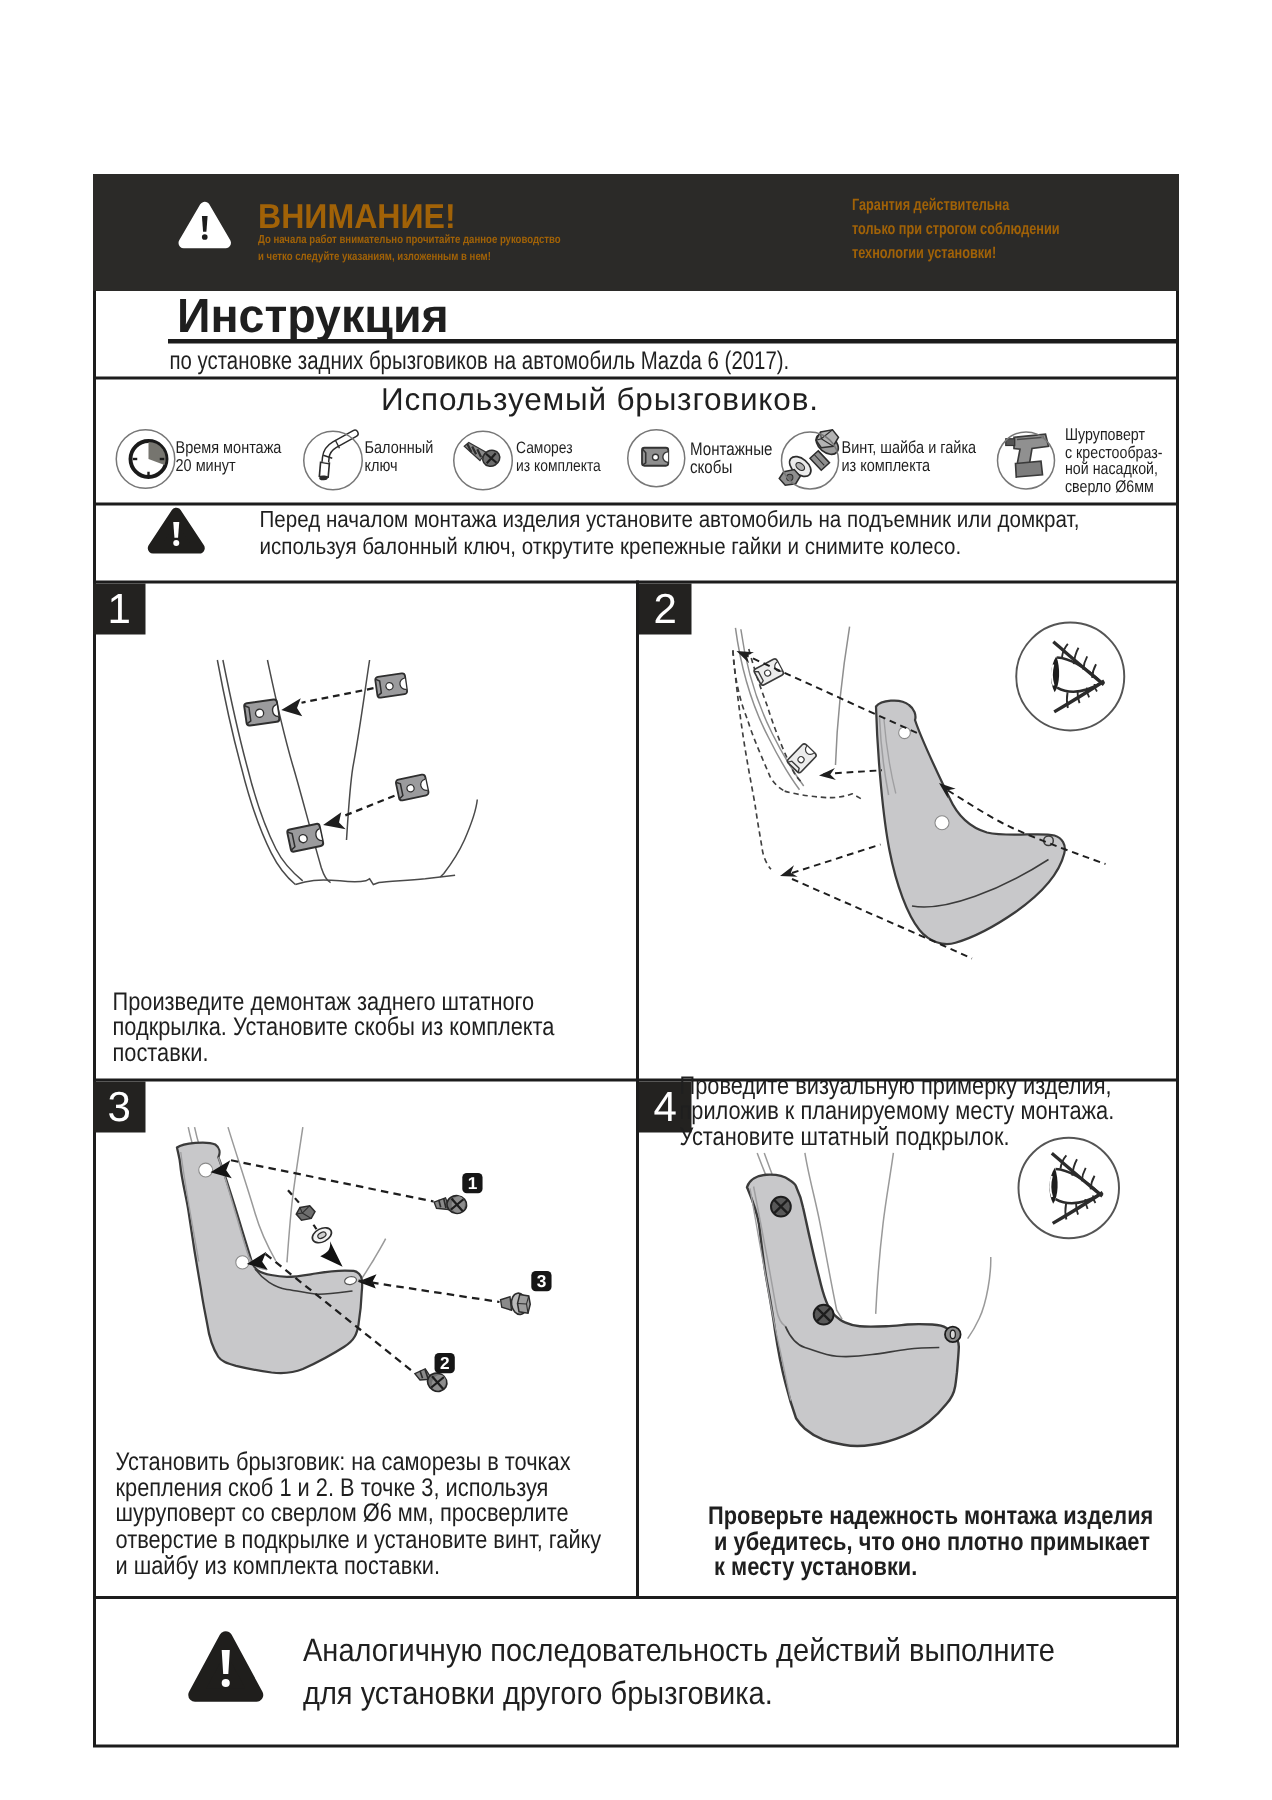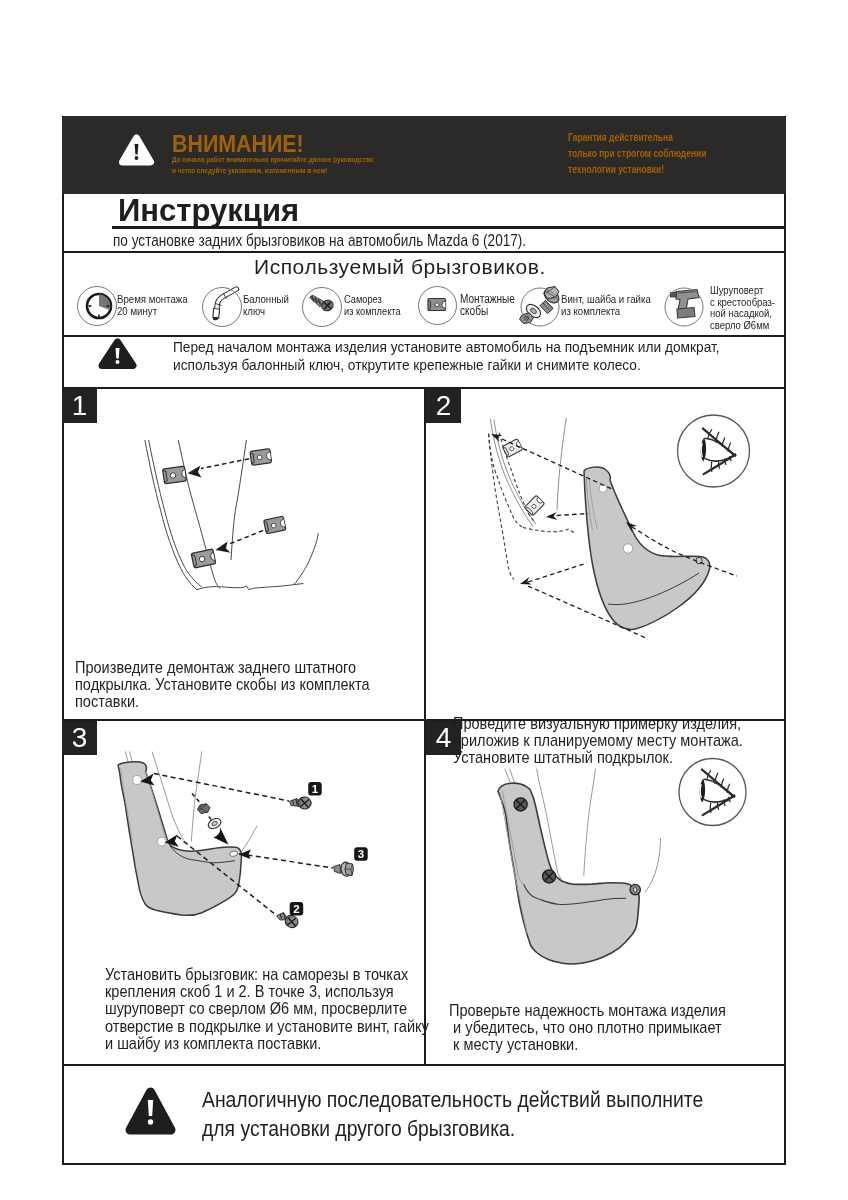--- a/index.html
+++ b/index.html
@@ -44,22 +44,22 @@
 <div class="abs vline" style="left:424px;top:387px;height:679px;"></div>
 <div class="abs hline" style="left:62px;top:719px;width:724px;height:2px;"></div>
 <div class="abs hline" style="left:62px;top:1064px;width:724px;height:2px;"></div>
 <div class="abs numbox" style="left:62px;top:389px;">1</div>
 <div class="abs numbox" style="left:426px;top:389px;">2</div>
 <div class="abs numbox" style="left:62px;top:721px;">3</div>
 <div class="abs numbox" style="left:426px;top:721px;">4</div>
 
 <div class="abs cap" style="left:75px;top:659px;"><span class="cx" style="transform:scaleX(0.855);">Произведите демонтаж заднего штатного<br>подкрылка. Установите скобы из комплекта<br>поставки.</span></div>
 <div class="abs cap" style="left:453px;top:695px;margin-top:20px;"><span class="cx" style="transform:scaleX(0.855);">Проведите визуальную примерку изделия,<br>приложив к планируемому месту монтажа.<br>Установите штатный подкрылок.</span></div>
-<div class="abs cap" style="left:77px;top:966px;margin-left:28px;"><span class="cx" style="transform:scaleX(0.855);">Установить брызговик: на саморезы в точках<br>крепления скоб 1 и 2. В точке 3, используя<br>шуруповерт со сверлом Ø6 мм, просверлите<br>отверстие в подкрылке и установите винт, гайку<br>и шайбу из комплекта поставки.</span></div>
-<div class="abs cap" style="left:449px;top:1002px;"><span class="cx" style="transform:scaleX(0.855);">Проверьте надежность монтажа изделия<br>&nbsp;и убедитесь, что оно плотно примыкает<br>&nbsp;к месту установки.</span></div>
+<div class="abs cap" style="left:77px;top:966px;"><span class="cx" style="transform:scaleX(0.855);">Установить брызговик: на саморезы в точках<br>крепления скоб 1 и 2. В точке 3, используя<br>шуруповерт со сверлом Ø6 мм, просверлите<br>отверстие в подкрылке и установите винт, гайку<br>и шайбу из комплекта поставки.</span></div>
+<div class="abs cap" style="left:472px;top:1002px;font-weight:bold;"><span class="cx" style="transform:scaleX(0.855);">Проверьте надежность монтажа изделия<br>&nbsp;и убедитесь, что оно плотно примыкает<br>&nbsp;к месту установки.</span></div>
 
 <div class="abs" style="left:202px;top:1086px;font-size:21.5px;line-height:28.8px;"><span class="cx" style="transform:scaleX(0.9);">Аналогичную последовательность действий выполните<br>для установки другого брызговика.</span></div>
 
 <svg width="848" height="1200" viewBox="0 0 848 1200">
 <defs>
 <g id="clipbig">
 <rect x="-11" y="-7.5" width="22" height="15" rx="2" fill="#9b9b9d" stroke="#2e2e2e" stroke-width="1.3"></rect>
 <path d="M-10.6,-6 L-8,-4.5 L-8,4.5 L-10.6,6" fill="none" stroke="#2e2e2e" stroke-width="1"></path>
 <circle cx="-1.5" cy="0.3" r="2.7" fill="#fff" stroke="#2e2e2e" stroke-width="0.9"></circle>
 <path d="M10.6,-4 A4.2,4.2 0 0 0 10.6,4.2" fill="#fff" stroke="#2e2e2e" stroke-width="0.9"></path>

